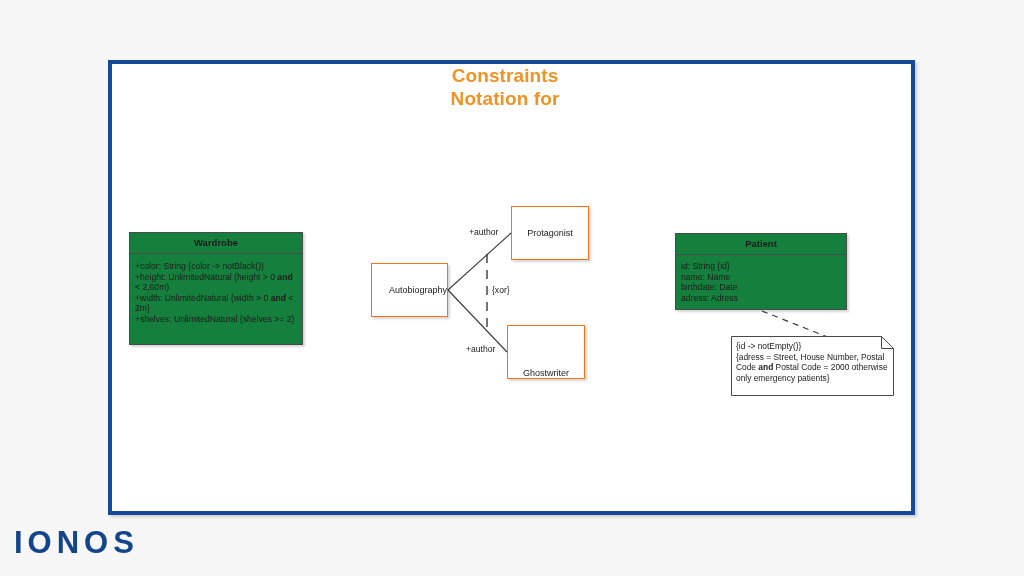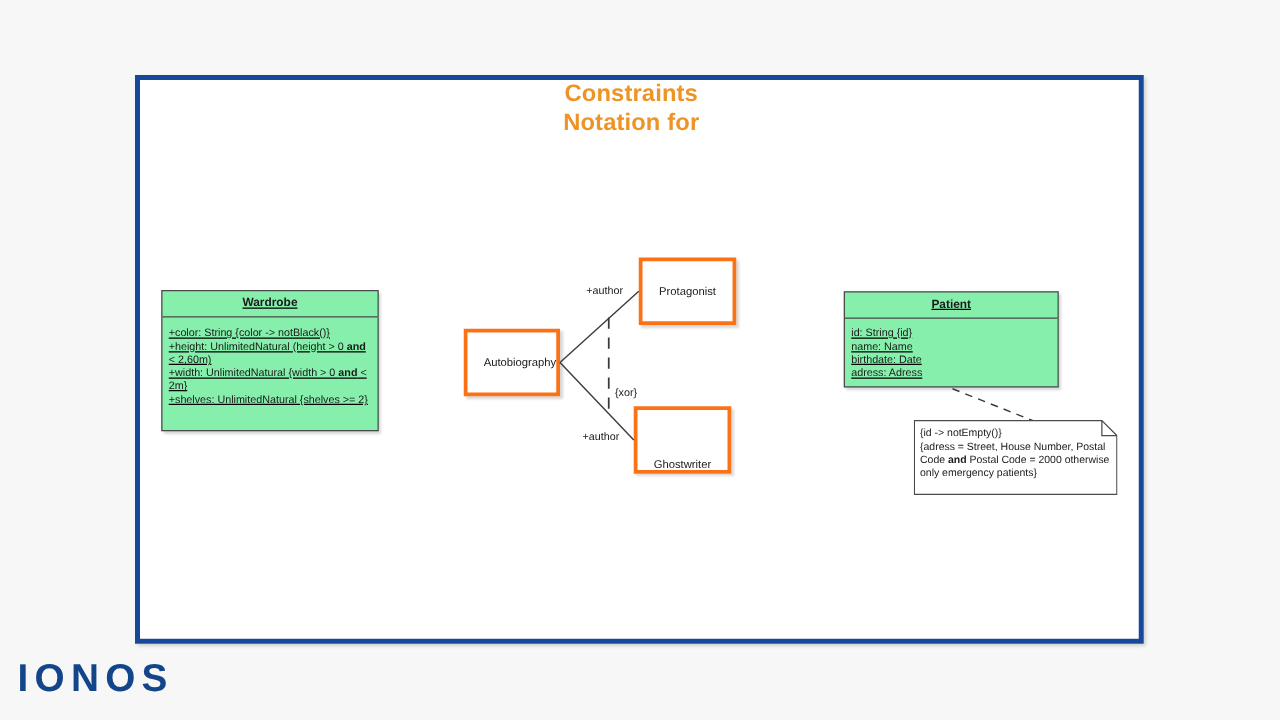--- a/index.html
+++ b/index.html
@@ -39,25 +39,24 @@
     font-size: 19px;
     font-weight: bold;
     line-height: 23px;
     letter-spacing: 0.1px;
   }
   #slide-title .tl { display: block; }
 
   
   .uml-class {
     position: absolute;
-    background: #86efac;
+    background: #15803d;
     border: 1px solid #4a4a4a;
     box-sizing: border-box;
     box-shadow: 2px 2px 2px rgba(0,0,0,0.16);
-    text-decoration: underline;
   }
   .uml-class .cls-name {
     text-align: center;
     font-size: 9.5px;
     font-weight: bold;
     color: #1a1a1a;
     padding: 4px 2px 4px 2px;
     border-bottom: 1px solid #4a4a4a;
     line-height: 12px;
   }
@@ -83,21 +82,21 @@
     top: 233px;
     width: 172px;
     height: 77px;
   }
   #class-patient .cls-attrs { padding-top: 6px; }
 
   
   .plain-box {
     position: absolute;
     background: #ffffff;
-    border: 3px solid #f97316;
+    border: 1px solid #f97316;
     box-sizing: border-box;
     box-shadow: 2px 2px 2px rgba(0,0,0,0.16);
     display: flex;
     align-items: center;
     justify-content: center;
     font-size: 9px;
     color: #1a1a1a;
   }
   #box-autobiography { left: 371px; top: 263px; width: 77px; height: 54px; justify-content: flex-end; }
   #box-protagonist   { left: 511px; top: 206px; width: 78px; height: 54px; }
@@ -115,21 +114,21 @@
 
   
   .edge-label {
     position: absolute;
     font-size: 8.6px;
     color: #1a1a1a;
     white-space: nowrap;
   }
   #label-author-top    { left: 469px; top: 227px; }
   #label-author-bottom { left: 466px; top: 344px; }
-  #label-xor           { left: 492px; top: 285px; margin-top: 24px; }
+  #label-xor           { left: 492px; top: 285px; }
 
   
   #uml-note {
     position: absolute;
     left: 731px;
     top: 336px;
     width: 163px;
     height: 60px;
     border-radius: 20px;
   }

